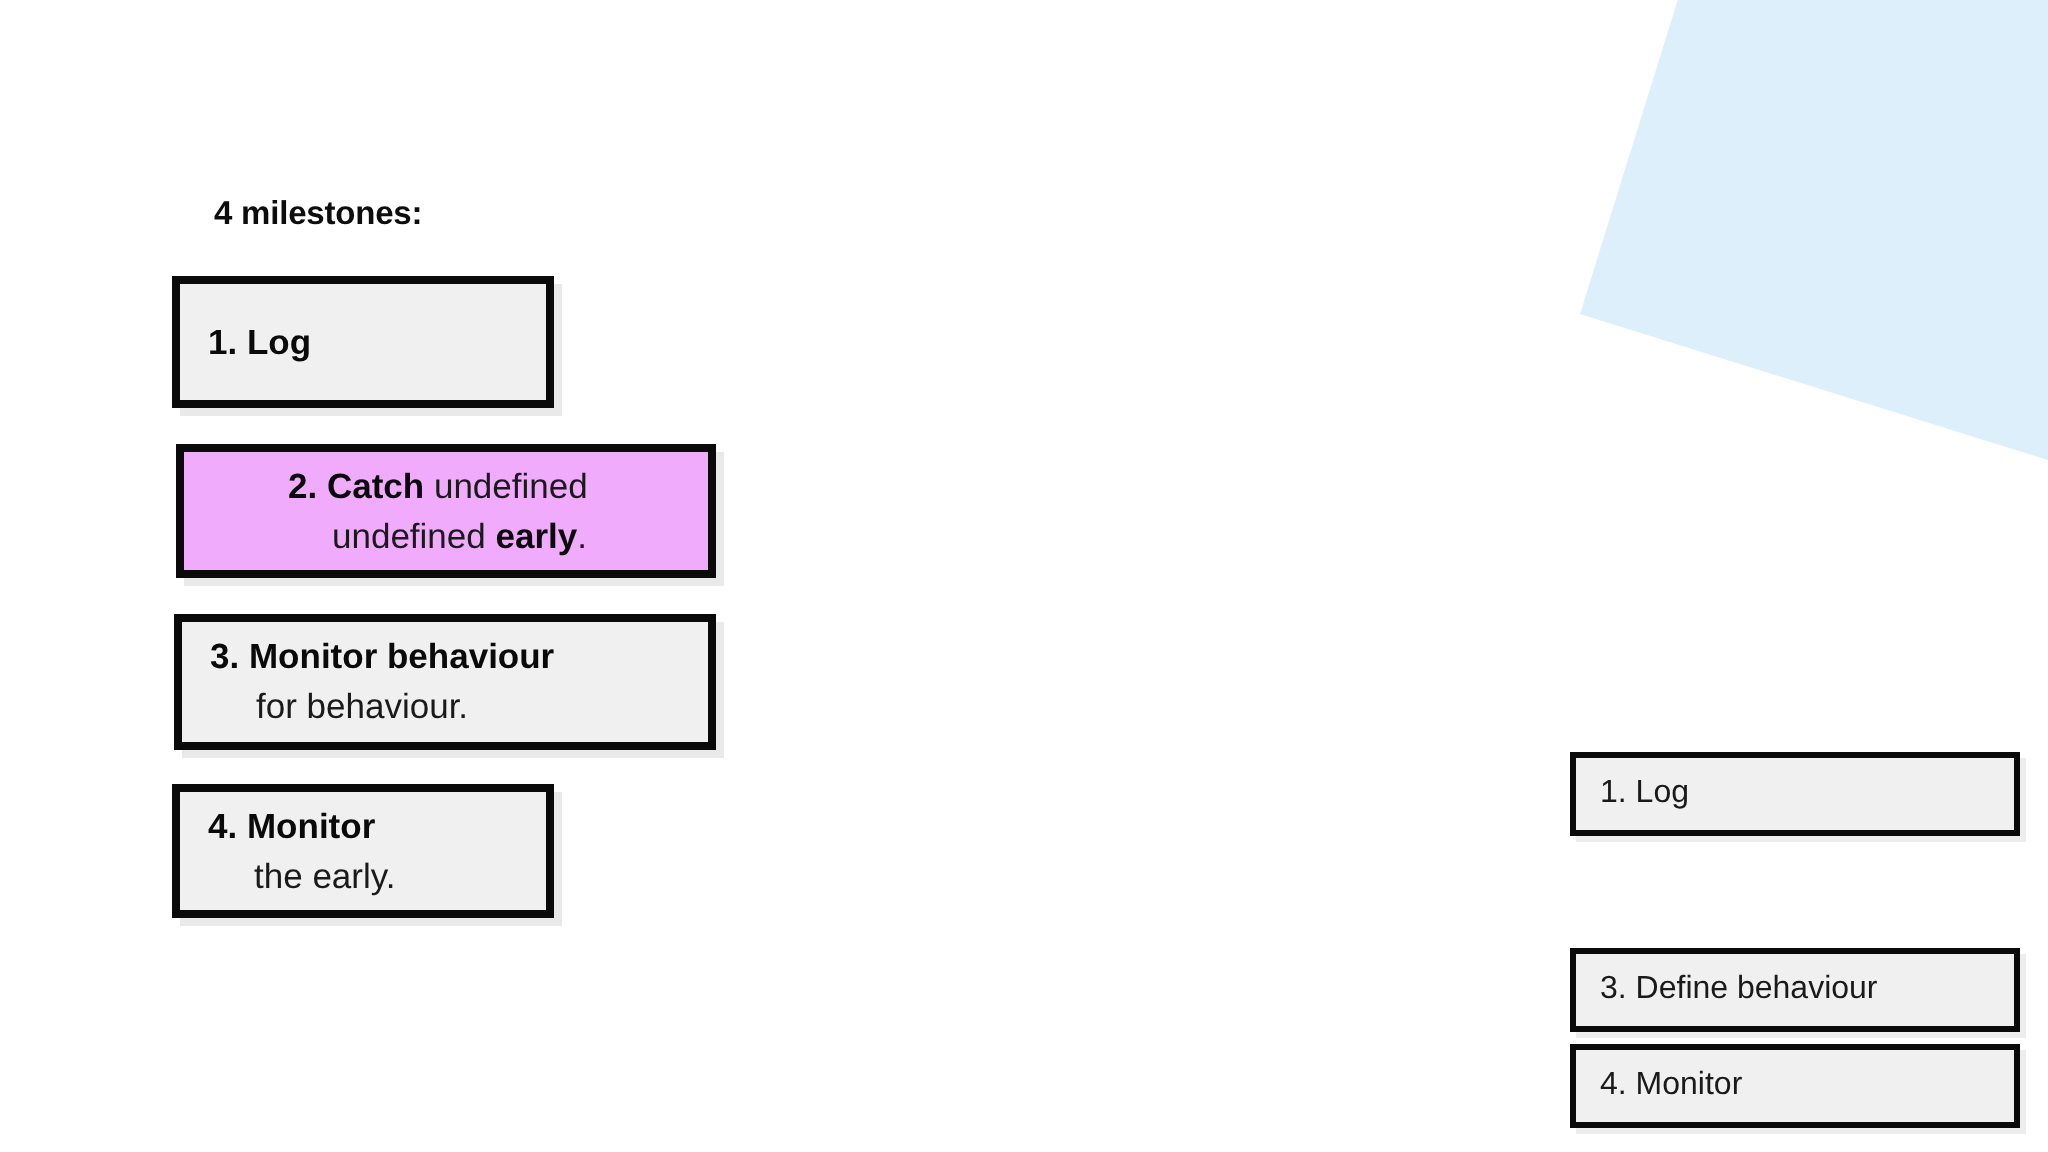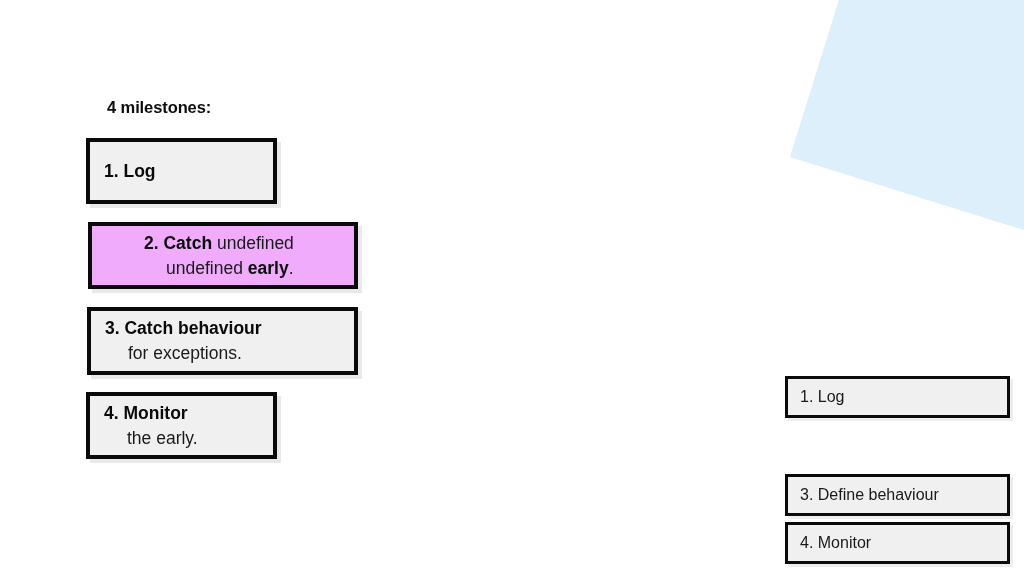--- a/index.html
+++ b/index.html
@@ -140,22 +140,22 @@
     <div class="card-text">
       <span class="num">2.</span>
       <b>Catch</b><span> undefined</span>
       <span class="card-line2 tight"><span>undefined </span><b>early</b><span>.</span></span>
     </div>
   </div>
 
   <div class="card" id="card-3">
     <div class="card-text">
       <span class="num">3.</span>
-      <b>Catch behaviour</b><span></span>
-      <span class="card-line2">for exceptions.</span>
+      <b>Monitor behaviour</b><span></span>
+      <span class="card-line2">for behaviour.</span>
     </div>
   </div>
 
   <div class="card" id="card-4">
     <div class="card-text">
       <span class="num">4.</span>
       <b>Monitor</b><span></span>
       <span class="card-line2">the early.</span>
     </div>
   </div>

